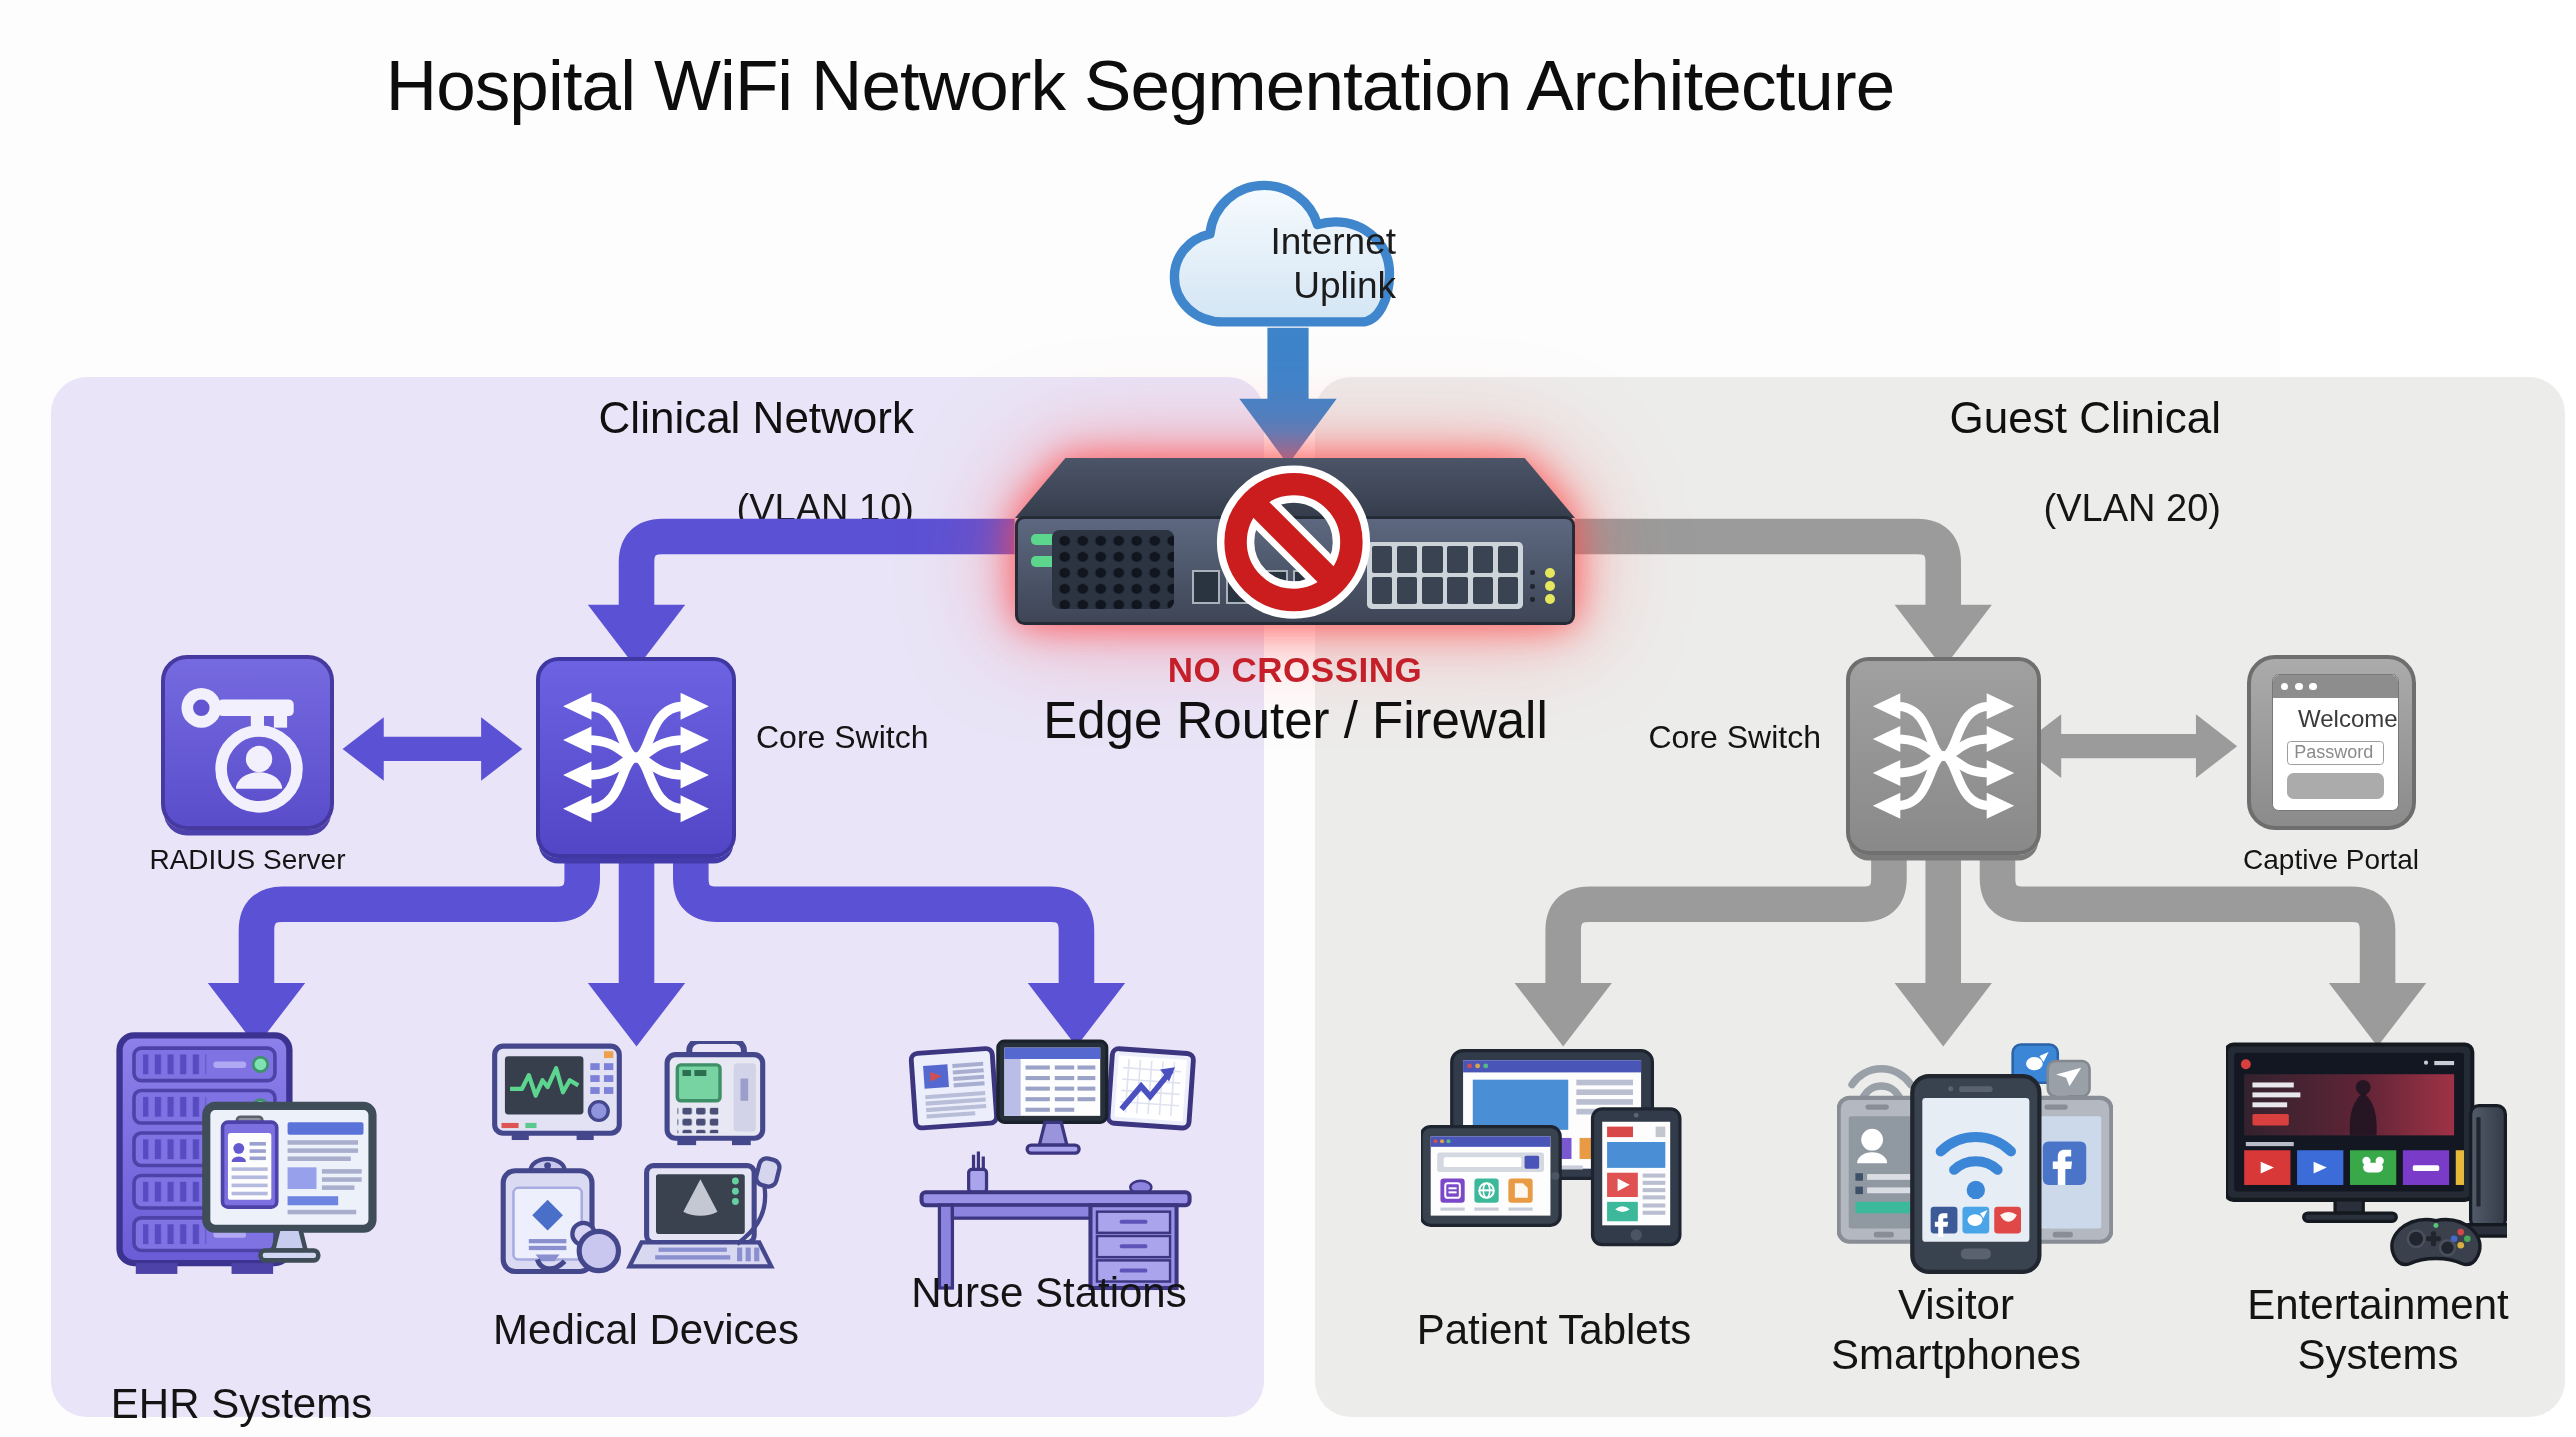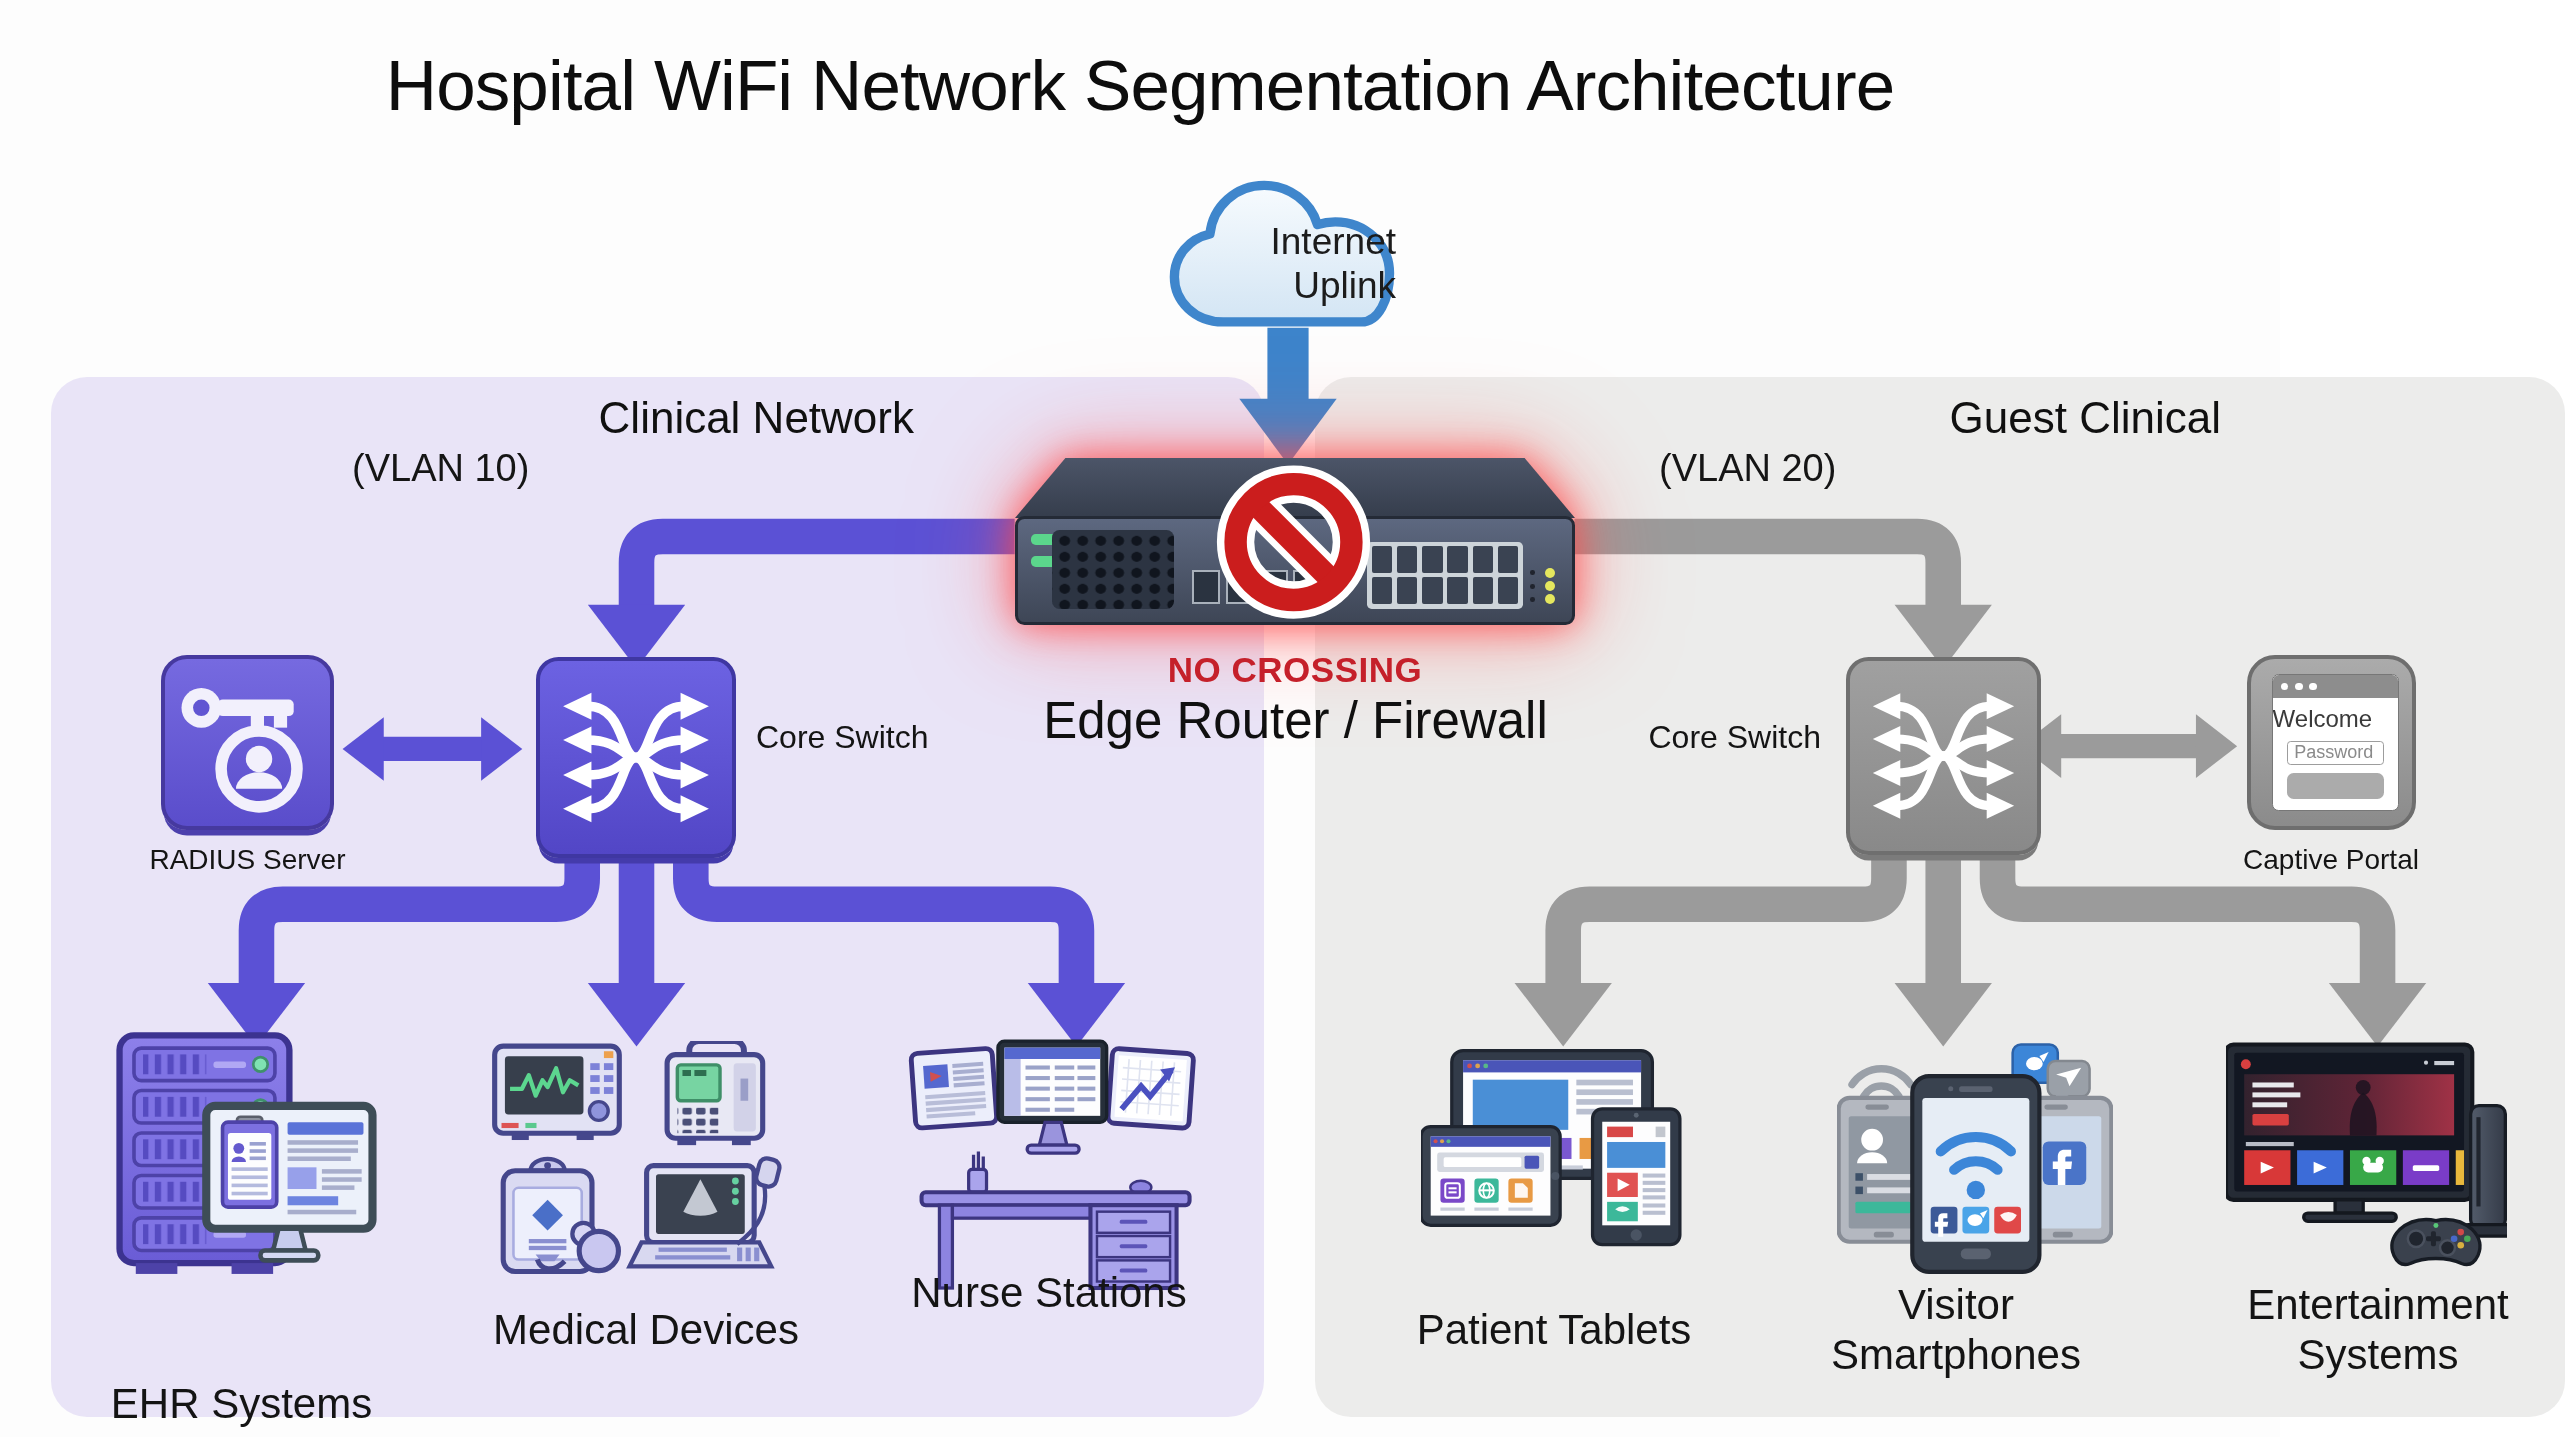--- a/index.html
+++ b/index.html
@@ -4,36 +4,36 @@
 <style>
   html,body{margin:0;padding:0;background:#fff;width:2576px;height:1438px;
     font-family:"Liberation Sans",sans-serif;color:#161616;overflow:hidden;}
   .abs{position:absolute;}
   #canvas{position:relative;width:2280px;height:1438px;background:#fdfdfd;}
   .panel{position:absolute;top:377px;height:1040px;border-radius:36px;}
   #panel-clinical{left:51px;width:1213px;background:#e9e4f7;}
   #panel-guest{left:1315px;width:1250px;background:#ececeb;}
   .page-title{left:0;right:0;top:45px;text-align:center;font-size:71px;font-weight:500;color:#0d0d0d;letter-spacing:-0.9px;}
   .section-title{font-size:44px;font-weight:500;color:#101010;text-align:right;}
-  .section-vlan{font-size:38px;color:#151515;text-align:left;}
+  .section-vlan{font-size:38px;color:#151515;text-align:right;margin-top:40px;}
   .node-label{height:109px;display:flex;align-items:center;justify-content:center;
     text-align:center;font-size:42px;line-height:1.18;color:#141414;}
   .small-label{font-size:28px;text-align:center;color:#141414;}
   .switch-label{font-size:32px;line-height:1.42;color:#141414;}
   .switch-box{position:absolute;border-radius:22.5px;box-sizing:border-box;padding:15px;}
   .switch-clinical{background:linear-gradient(180deg,#6c62e2,#5246c6);border:4.7px solid #3f37a2;box-shadow:0 8.4px 0 -2.8px #443bab;}
   .switch-guest{background:linear-gradient(180deg,#a0a0a0,#898989);border:4.7px solid #6f6f6f;box-shadow:0 8.4px 0 -2.8px #7b7b7b;}
   .radius-box{position:absolute;left:161px;top:655px;width:173px;height:175px;border-radius:26px;
     background:linear-gradient(180deg,#766ae0,#5a4dcb);border:4.7px solid #46399f;box-shadow:0 8.4px 0 -2.8px #4c40ad;box-sizing:border-box;}
   .portal-box{position:absolute;left:2247px;top:655px;width:169px;height:175px;border-radius:28px;
     background:linear-gradient(180deg,#ababab,#8b8b8b);border:4.7px solid #6e6e6e;box-sizing:border-box;}
   .portal-card{position:absolute;left:20.6px;top:15px;width:125px;height:135px;background:#fff;border-radius:6.6px;overflow:hidden;border:1.9px solid #777;}
   .portal-titlebar{height:22.5px;background:#8d8d8d;display:flex;align-items:center;padding-left:8.4px;gap:6.6px;}
   .portal-dot{width:7.5px;height:7.5px;border-radius:50%;background:#fff;}
-  .portal-welcome{margin-top:7.5px;text-align:left;font-size:24px;color:#3a3a3a;}
+  .portal-welcome{margin-top:7.5px;text-align:right;font-size:24px;color:#3a3a3a;}
   .portal-input{margin:7.5px auto 0;width:97px;height:24px;border:1.9px solid #9d9d9d;border-radius:3.7px;
     font-size:18px;color:#8a8a8a;display:flex;align-items:center;padding-left:6.6px;box-sizing:border-box;}
   .portal-button{margin:8.4px auto 0;width:97px;height:26px;background:#ababab;border-radius:6.6px;}
   .router-chassis{position:absolute;left:1015px;top:458px;width:560px;height:168px;
     filter:drop-shadow(0 0 19px rgba(255,70,70,.85)) drop-shadow(0 0 45px rgba(255,90,90,.5));}
   .router-top{position:absolute;left:0;top:0;width:560px;height:60px;
     background:linear-gradient(180deg,#4c5568,#353d4c);-webkit-clip-path:polygon(9% 0,91% 0,100% 100%,0 100%);clip-path:polygon(9% 0,91% 0,100% 100%,0 100%);}
   .router-front{position:absolute;left:0;top:58px;width:560px;height:109px;box-sizing:border-box;
     background:linear-gradient(180deg,#5d6880,#3e4656);border:3.7px solid #242a36;border-radius:9.4px;}
   .led-green{position:absolute;width:36px;height:11.2px;border-radius:4.7px;background:#5bd68c;left:13px;}

